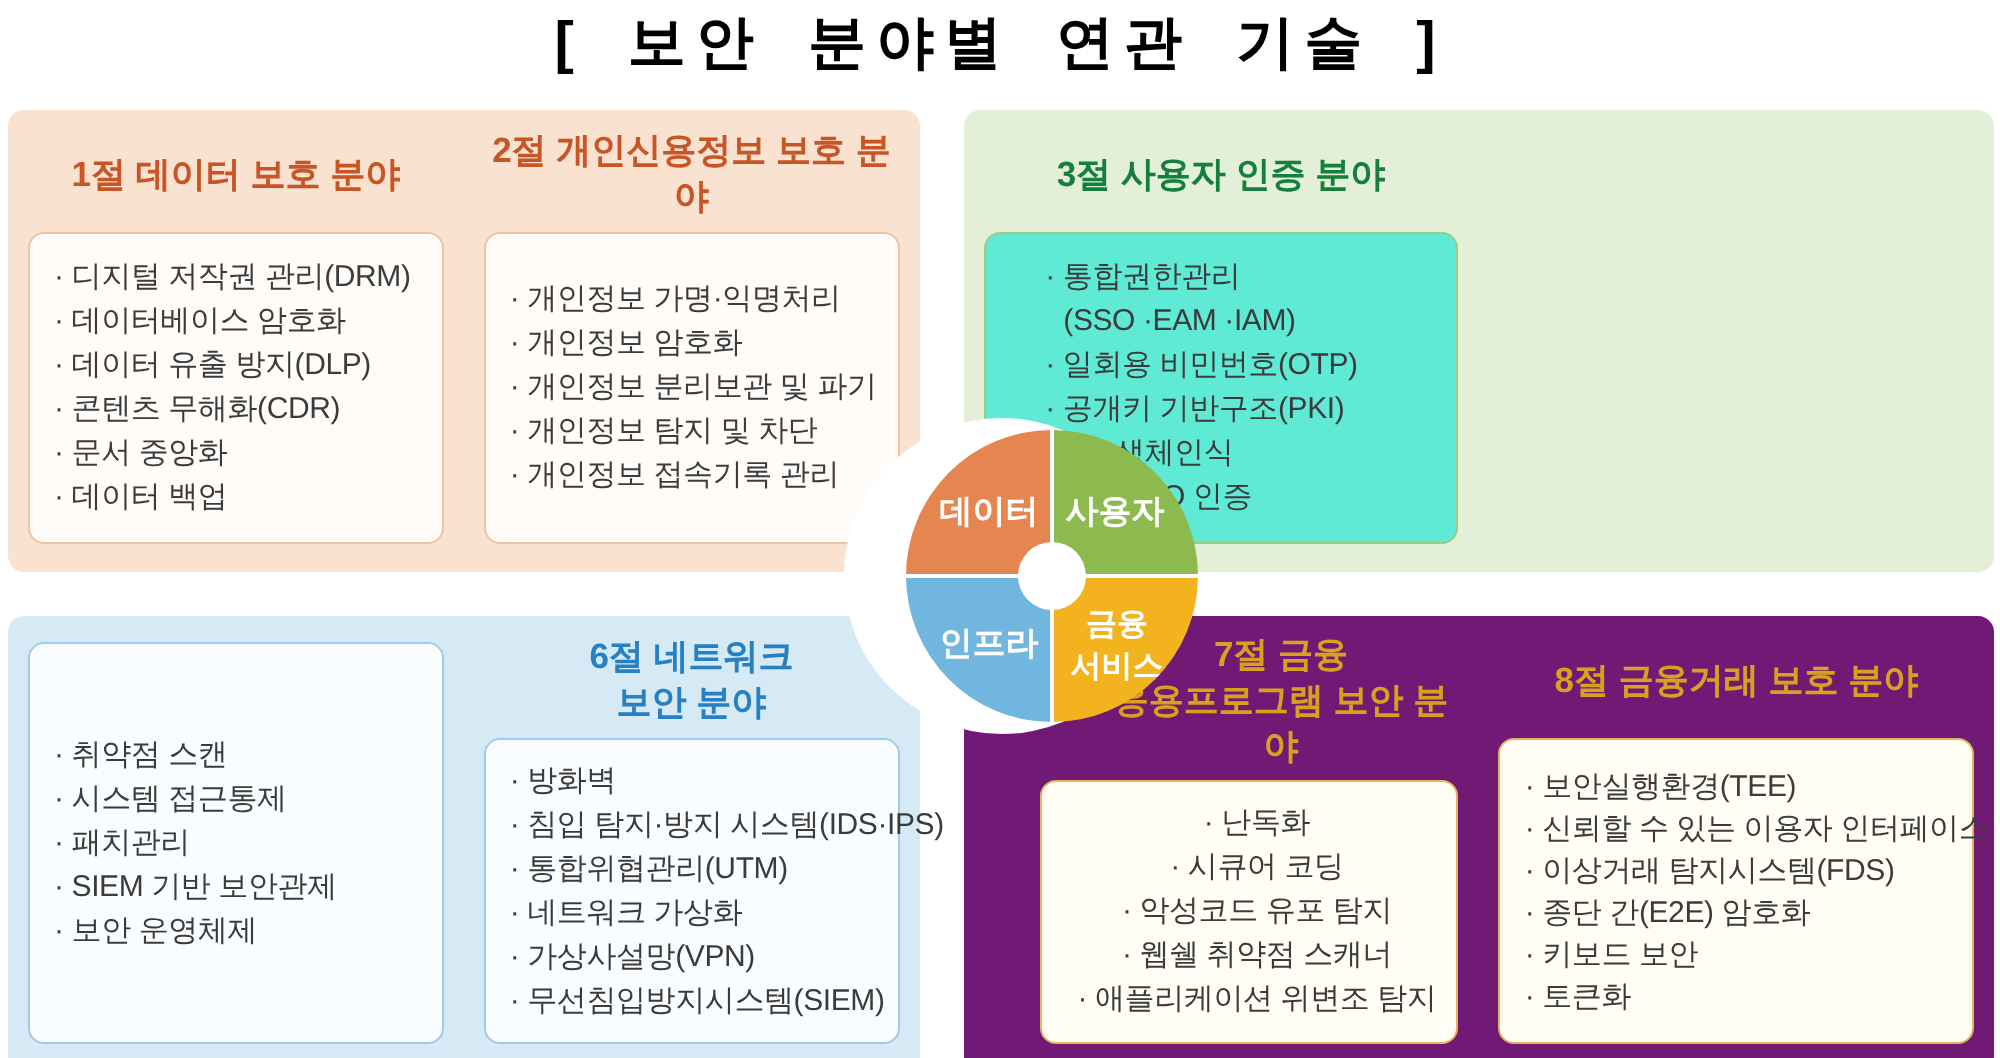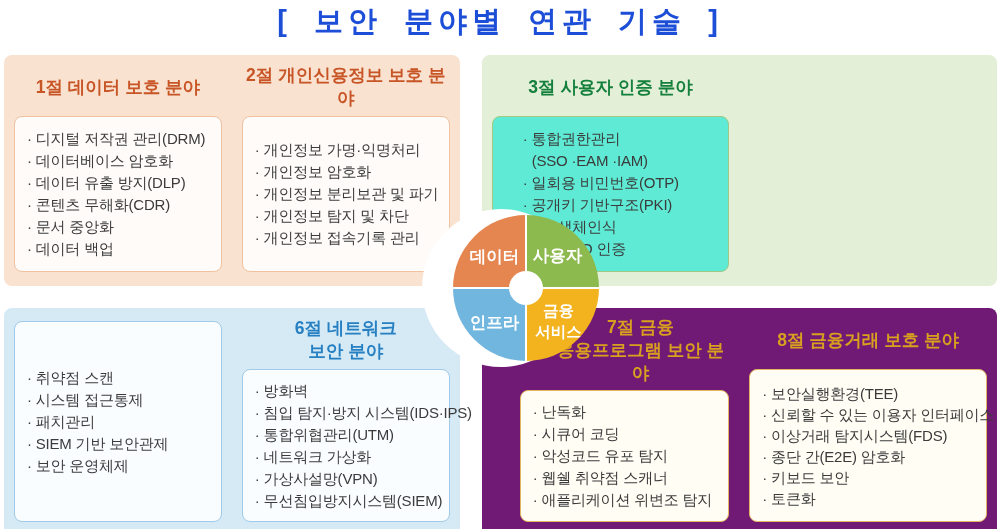--- a/index.html
+++ b/index.html
@@ -1,19 +1,19 @@
 <!DOCTYPE html>
 <html><head>
 <meta charset="utf-8">
 <style>
   html,body{margin:0;padding:0;background:#ffffff;}
   .page{position:relative;width:1000px;height:529px;background:#ffffff;overflow:hidden;
         font-family:"Liberation Sans","DejaVu Sans",sans-serif;}
   .title{position:absolute;top:2px;left:0;width:100%;text-align:center;
-         font-size:29px;font-weight:800;color:#1d4ed8;letter-spacing:5px;word-spacing:9px;}
+         font-size:29px;font-weight:800;color:#000000;letter-spacing:5px;word-spacing:9px;}
   .panels{position:absolute;left:4px;top:55px;width:993px;height:466px;
           display:grid;grid-template-columns:1fr 1fr;grid-template-rows:231px 228px;
           column-gap:8px;row-gap:7px;gap:22px;}
   .panel{border-radius:8px;display:flex;}
   .sec{width:50%;display:flex;flex-direction:column;padding:8px 10px 14px;box-sizing:border-box;}
   .sec-header{min-height:48px;display:flex;align-items:center;justify-content:center;
               text-align:center;font-size:17.5px;font-weight:bold;line-height:23px;white-space:pre-line;}
   .listbox{flex:1;margin-top:5px;border-radius:8px;border:1.5px solid;
            display:flex;flex-direction:column;justify-content:center;
            padding:4px 4px 4px 12px;box-sizing:border-box;}
@@ -25,36 +25,36 @@
   .p-data .listbox{border-color:#EFC2A2;background:#FEFBF8;}
   .p-user{background:#E3EFD6;}  .p-user .sec-header{color:#15803d;}
   .p-user .listbox{border-color:#A2C983;background:#5eead4;}
   .p-infra{background:#D6EAF6;} .p-infra .sec-header{color:#2680C2;}
   .p-infra .listbox{border-color:#9FCBE8;background:#FAFDFF;}
   .p-fin{background:#701a75;}   .p-fin .sec-header{color:#D8A01E;}
   .p-fin .listbox{border-color:#E3B55E;background:#FFFDF4;}
 
   .box-s3{padding-left:30px;}
   .sec-7 .sec-header{padding-left:60px;}
-  .sec-7 .listbox{margin-left:28px;}
+  .sec-7 .listbox{margin-left:28px;align-items:center;}
   .box-s8 .li{line-height:21px;}
 
   
   .ring{position:absolute;left:422px;top:209px;width:158px;height:158px;border-radius:50%;background:#ffffff;}
   .donut{position:absolute;left:453px;top:215px;width:146px;height:146px;border-radius:50%;overflow:hidden;
          background:conic-gradient(#8CBA4E 0deg 90deg,#F2B31F 90deg 180deg,#70B6DF 180deg 270deg,#E5854F 270deg 360deg);}
   .div-v{position:absolute;left:calc(50% - 1px);top:0;width:2px;height:100%;background:#ffffff;}
   .div-h{position:absolute;top:calc(50% - 1px);left:0;width:100%;height:2px;background:#ffffff;}
   .hole{position:absolute;left:calc(50% - 17px);top:calc(50% - 17px);width:34px;height:34px;border-radius:50%;background:#ffffff;}
   .q{position:absolute;width:50%;height:50%;display:flex;align-items:center;justify-content:center;
      color:#ffffff;font-weight:bold;font-size:16.5px;line-height:20px;text-align:center;white-space:pre-line;}
   .q-tl{left:0;top:0;transform:translate(5px,4px);}
-  .q-tr{right:0;top:0;transform:translate(-5px,4px);font-family:Liberation Serif, serif;}
+  .q-tr{right:0;top:0;transform:translate(-5px,4px);}
   .q-bl{left:0;bottom:0;transform:translate(5px,-3px);}
-  .q-br{right:0;bottom:0;transform:translate(-4px,-2px);font-size:15.5px;line-height:21px;font-family:Liberation Mono, monospace;}
+  .q-br{right:0;bottom:0;transform:translate(-4px,-2px);font-size:15.5px;line-height:21px;}
 </style>
 </head>
 <body>
 
 <div class="page">
   <div class="title">[ 보안 분야별 연관 기술 ]</div>
 
   <div class="panels">
 
     <section class="panel p-data">

